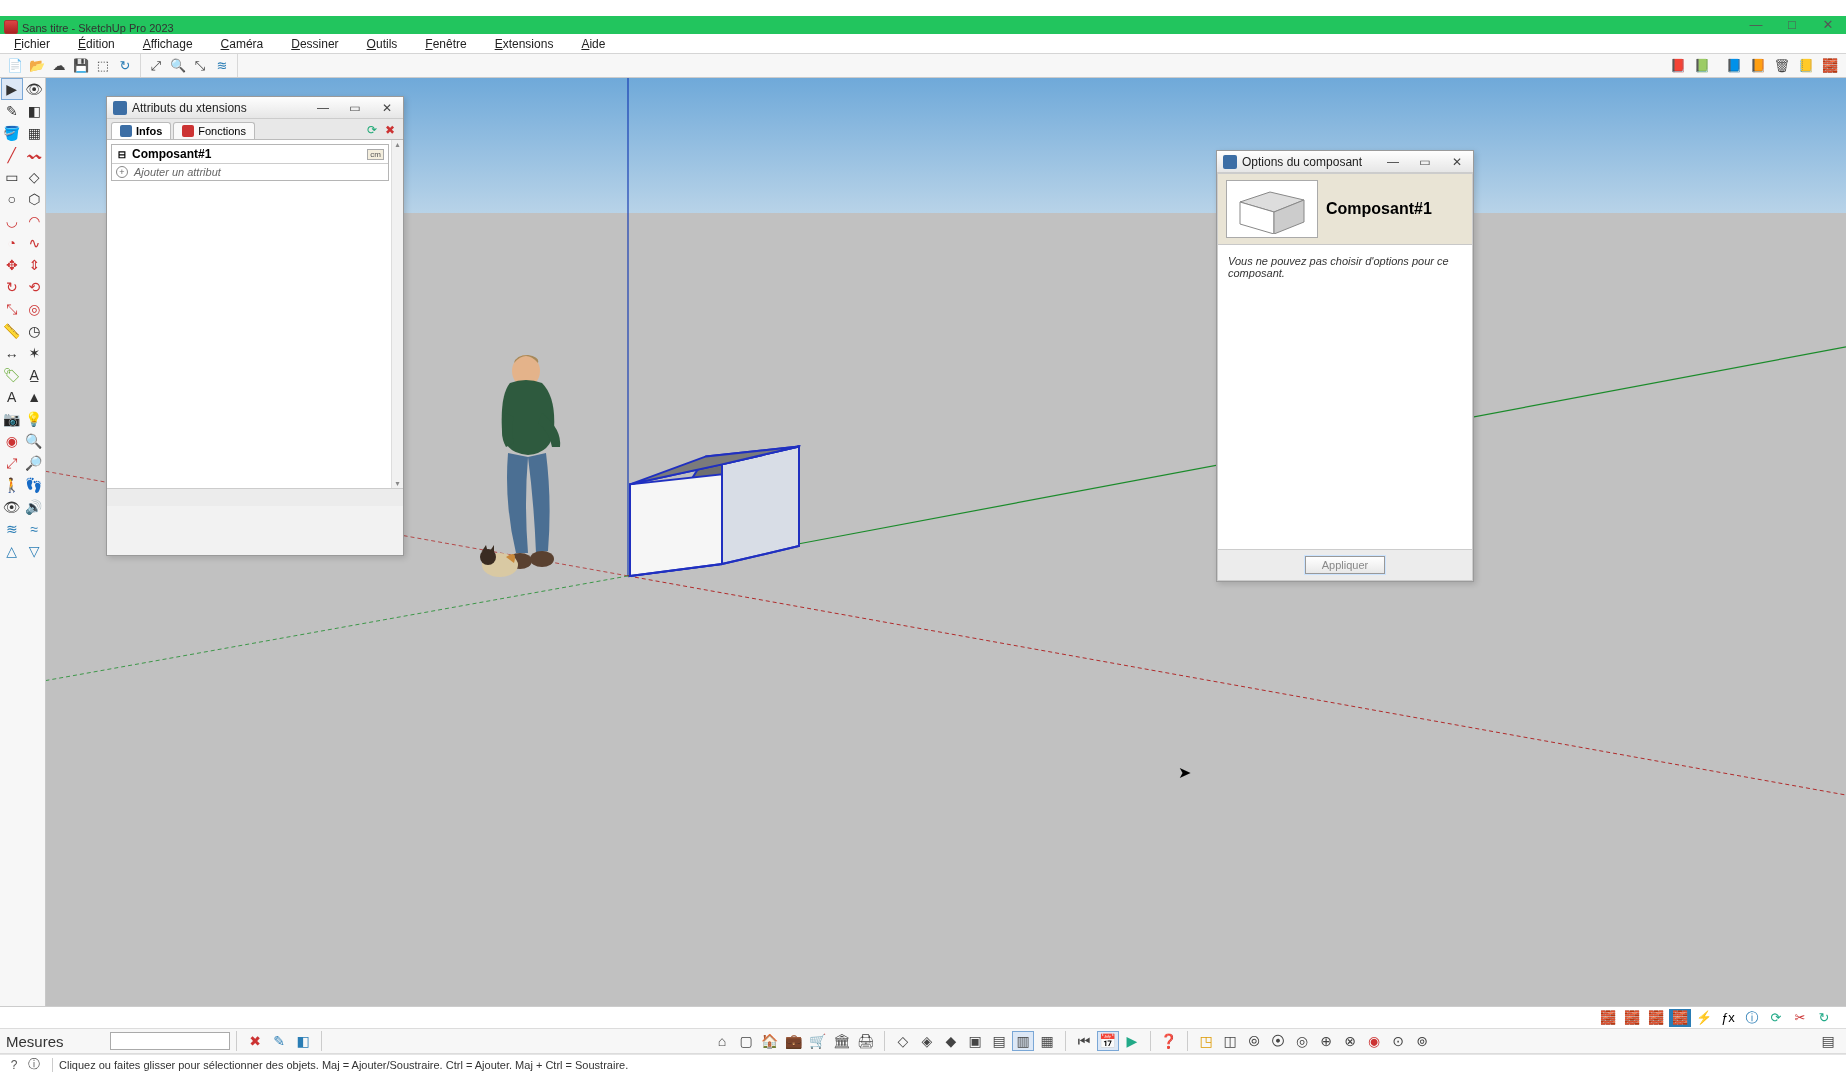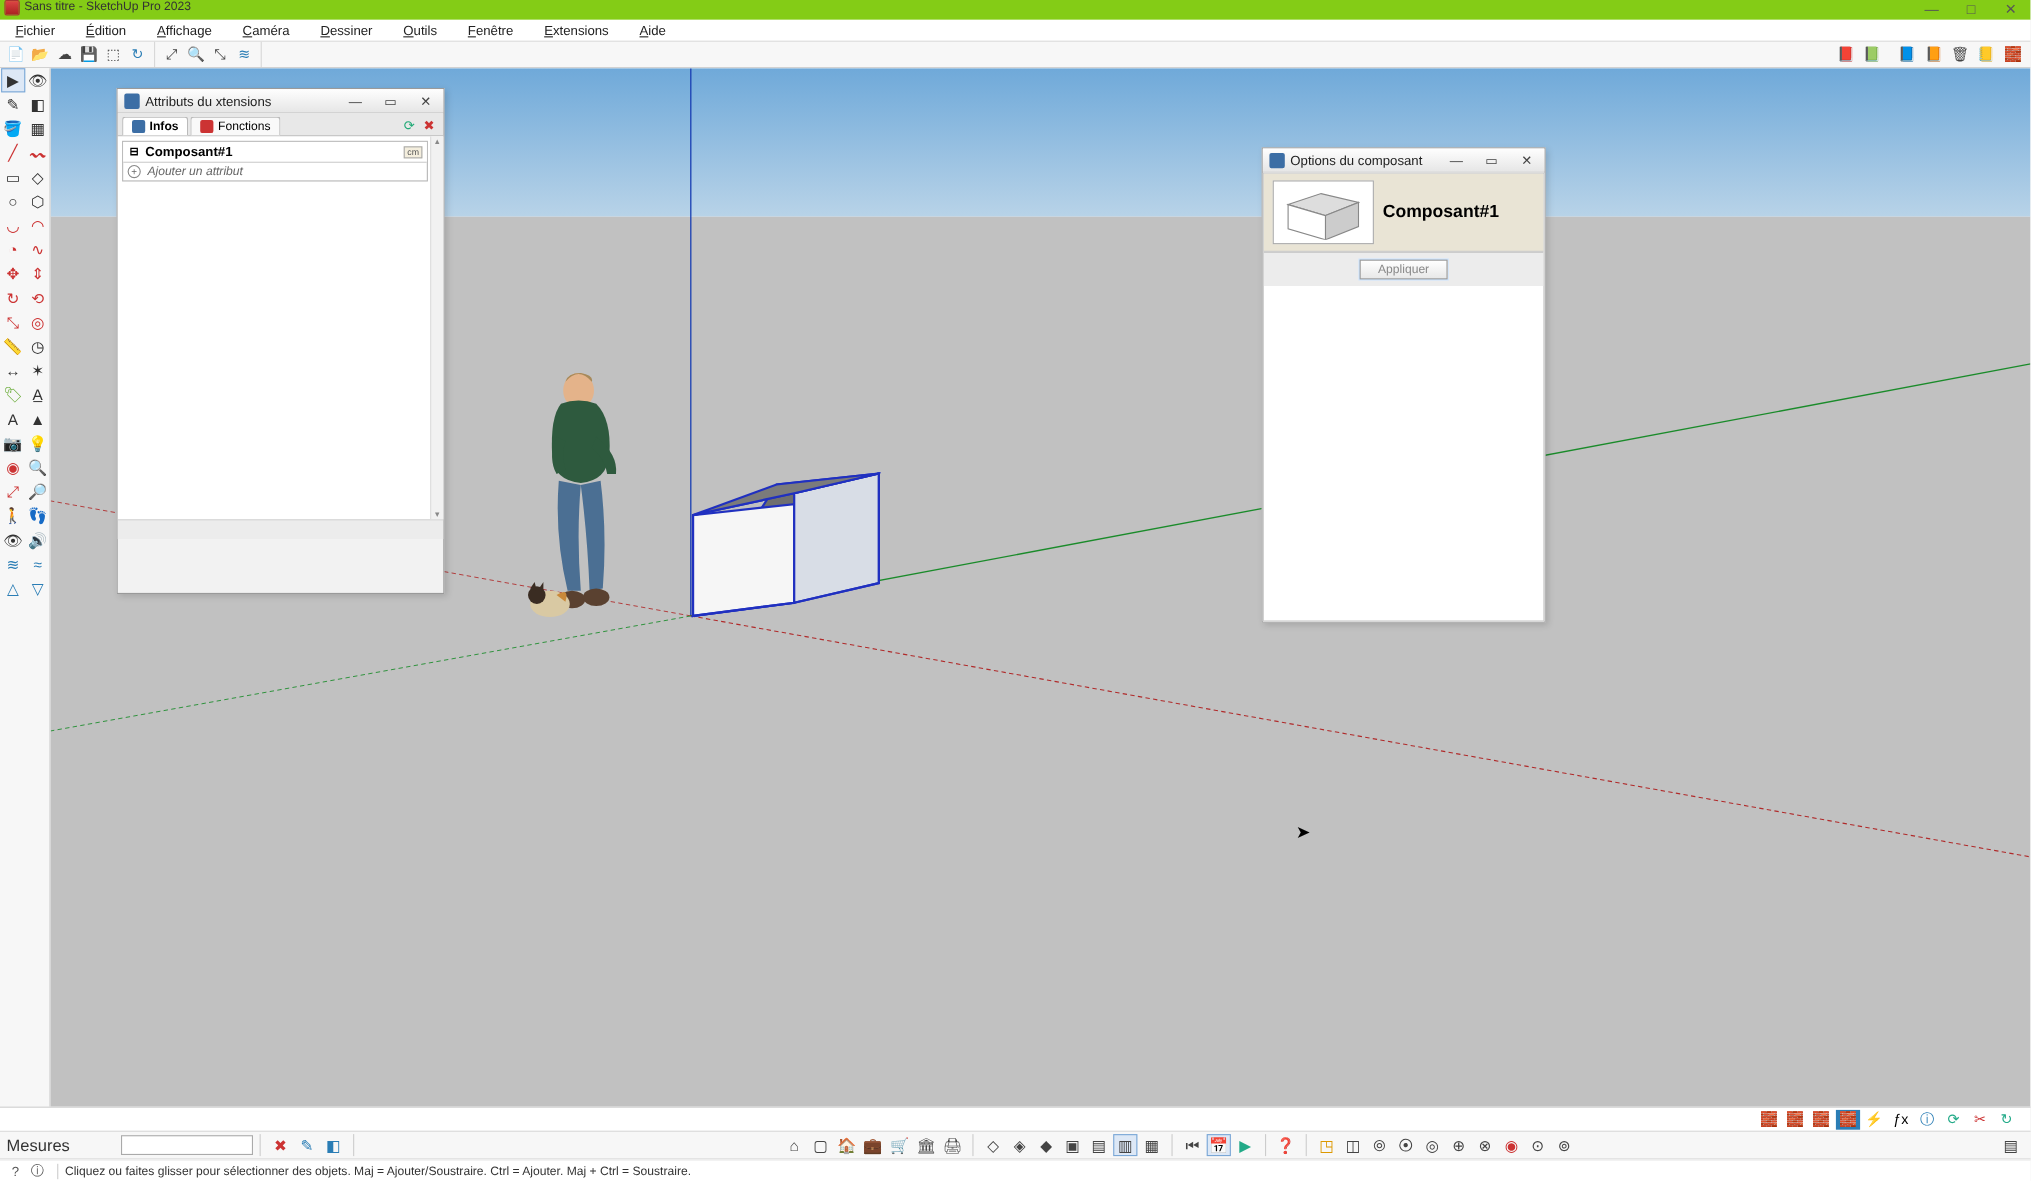--- a/index.html
+++ b/index.html
@@ -1,19 +1,19 @@
 <!DOCTYPE html>
 <html><head>
 <meta charset="utf-8">
 <style>
   * { margin:0; padding:0; box-sizing:border-box; font-family:"Segoe UI",Tahoma,sans-serif; }
   html,body { width:1846px; height:1074px; overflow:hidden; background:#fff; font-size:12px; color:#000; }
 
   
-  .titlebar { height:18px; background:#84cc16; display:flex; align-items:flex-start; padding-left:4px; }
+  .titlebar { height:18px; background:#22c55e; display:flex; align-items:flex-end; padding-left:4px;margin-top:16px; }
   .titlebar .logo { width:14px; height:14px; margin-right:4px; border:1px solid #a33; border-radius:2px; background:linear-gradient(#d44,#a22); }
   .titlebar .ttl { font-size:11px; color:#333; }
   .titlebar .winctl { margin-left:auto; display:flex; }
   .titlebar .winctl span { width:36px; text-align:center; font-size:13px; color:#555; line-height:18px; cursor:default; }
 
   
   .menubar { height:20px; background:#fff; display:flex; align-items:center; padding-left:6px; border-bottom:1px solid #d5d5d5;gap:12px; }
   .menubar .mi { padding:2px 8px; font-size:12px; color:#222; }
   .menubar .mi u { text-decoration:underline; }
 
@@ -68,21 +68,21 @@
   #attr-panel .body .scroll::after { content:'▾'; position:absolute; bottom:0; left:0; right:0; text-align:center; font-size:8px; color:#888; }
   #attr-panel .comp { border:1px solid #b5b5b5; }
   #attr-panel .comp .ch { display:flex; align-items:center; background:#fff; border-bottom:1px solid #ccc; font-weight:bold; font-size:12px; padding:2px 4px; }
   #attr-panel .comp .ch .toggle { width:12px; text-align:center; margin-right:4px; font-size:10px; }
   #attr-panel .comp .ch .unit { margin-left:auto; font-size:8px; border:1px solid #aaa; padding:0 2px; color:#555; background:#f4eedd; font-weight:normal; }
   #attr-panel .comp .add { display:flex; align-items:center; font-size:11px; padding:2px 4px; font-style:italic; color:#666; }
   #attr-panel .comp .add .plus { width:12px; height:12px; border-radius:50%; border:1px solid #888; margin-right:6px; font-size:9px; display:flex; align-items:center; justify-content:center; font-style:normal; }
   #attr-panel .foot { height:18px; background:#ececec; border-top:1px solid #ccc; }
 
   
-  #opt-panel { left:1101px; top:72px; width:258px; height:432px; display:flex; flex-direction:column; }
+  #opt-panel { left:1170px; top:72px; width:258px; height:432px; display:flex; flex-direction:column; }
   #opt-panel .obody { flex:1; background:#fff; border:1px solid #ccc; display:flex; flex-direction:column; }
   #opt-panel .ohead { display:flex; align-items:center; padding:6px 8px; background:#e9e4d5; border-bottom:1px solid #c8c8c8; }
   #opt-panel .ohead .thumb { width:92px; height:58px; background:#fff; border:1px solid #aaa; margin-right:8px; display:flex; align-items:center; justify-content:center; }
   #opt-panel .ohead .oname { font-size:16px; font-weight:bold; }
   #opt-panel .omsg { padding:10px 10px; font-style:italic; font-size:11px; color:#333; flex:1; }
   #opt-panel .ofoot { padding:6px; background:#ececec; border-top:1px solid #ccc; display:flex; justify-content:center; }
   #opt-panel .ofoot button { padding:2px 16px; font-size:11px; border:1px solid #999; background:linear-gradient(#fff,#e8e8e8); color:#888; box-shadow:0 0 0 1px #cce4ff; }
 
   
   .bottomrows { position:absolute; left:0; right:0; bottom:0; }
@@ -347,20 +347,21 @@
         <div class="ohead">
           <div class="thumb">
             <svg width="80" height="50" viewBox="0 0 80 50">
               <polygon points="8,18 38,8 72,16 42,28" fill="#ddd" stroke="#888"></polygon>
               <polygon points="8,18 8,40 42,50 42,28" fill="#fff" stroke="#888"></polygon>
               <polygon points="42,28 72,16 72,38 42,50" fill="#ccc" stroke="#888"></polygon>
             </svg>
           </div>
           <span class="oname">Composant#1</span>
         </div>
+        <div class="omsg">Vous ne pouvez pas choisir d'options pour ce composant.</div>
         <div class="ofoot">
           <button disabled="">Appliquer</button>
         </div>
       </div>
     </div>
 
     <span class="cur" style="left:1132px; top:685px">➤</span>
   </div>
 </div>
 

